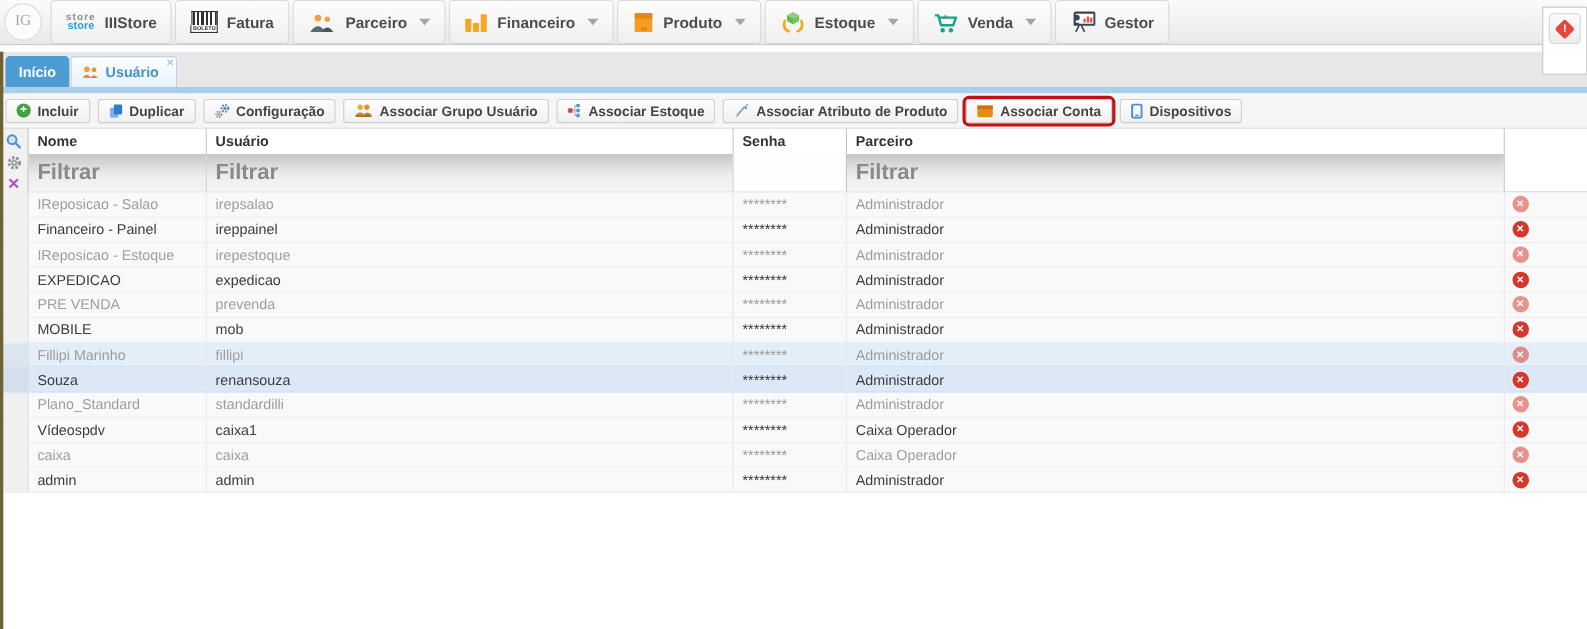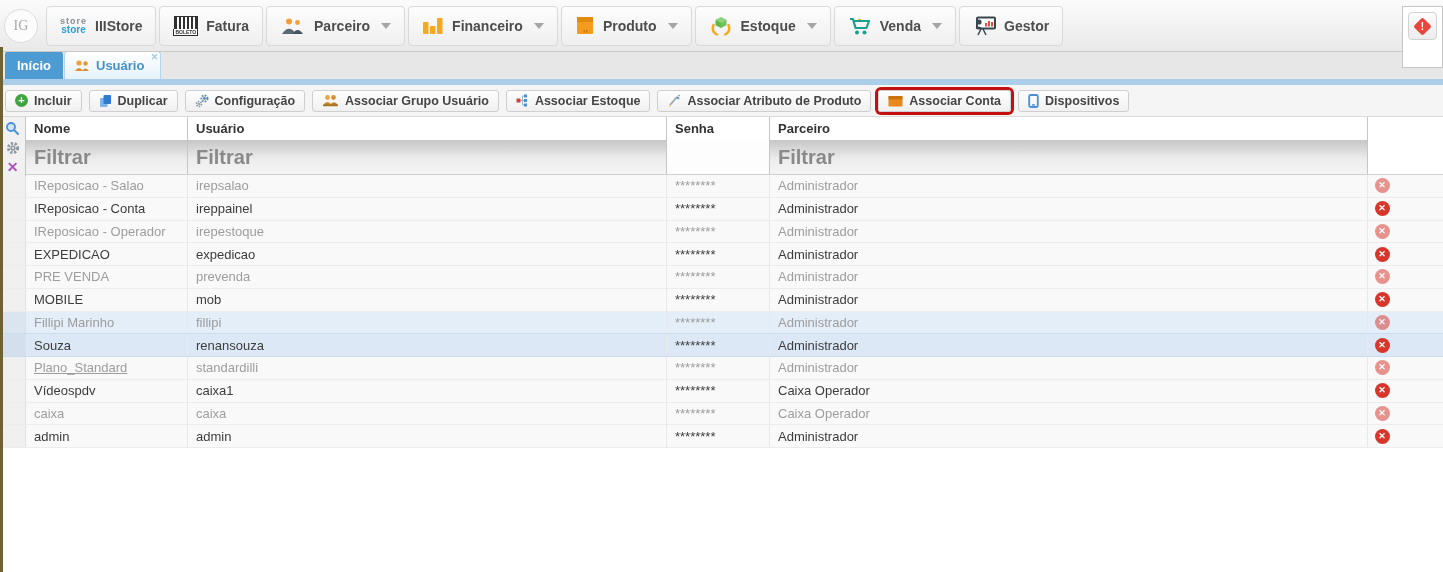--- a/index.html
+++ b/index.html
@@ -1,20 +1,20 @@
 <!DOCTYPE html>
 <html><head>
 <meta charset="utf-8">
 <style>
   * { margin:0; padding:0; box-sizing:border-box; }
   html,body { width:1443px; height:572px; background:#fff; overflow:hidden;
               font-family:"Liberation Sans", sans-serif; position:relative; }
 
   
-  .navbar { position:absolute; top:0; left:0; width:1443px; height:52px;
+  .navbar { position:absolute; top:0; left:0; width:1443px; height:41px;
             background:linear-gradient(#fbfbfb,#e9e9e9); border-bottom:1px solid #c9c9c9;
             display:flex; align-items:center; padding-left:4px; z-index:2; }
   .logo-circle { width:34px; height:34px; border-radius:50%; border:1px solid #dcdcdc;
                  background:#fcfcfc; color:#a9a9a9; font-family:"Liberation Serif",serif;
                  font-size:14px; display:flex; align-items:center; justify-content:center;
                  margin-right:8px; flex:none; }
   .nav-item { height:40px; display:flex; align-items:center; gap:8px; padding:0 13px;
               border:1px solid #d9d9d9; border-radius:4px;
               background:linear-gradient(#fdfdfd,#efefef); margin-right:3px;
               font-weight:bold; font-size:14px; color:#4d4d4d; cursor:pointer; flex:none; }
@@ -350,31 +350,31 @@
           <div class="cell" style="width: 162px;">IReposicao - Salao</div>
           <div class="cell" style="width: 479px;">irepsalao</div>
           <div class="cell" style="width: 103px;">********</div>
           <div class="cell" style="width: 598px;">Administrador</div>
           <div class="cell del" style="width: 28px;">
             <span class="ic-del">✕</span>
           </div>
         </div>
         <div class="row">
           <div class="cell gutter" style="width: 26px;"></div>
-          <div class="cell" style="width: 162px;">IReposicao - Conta</div>
+          <div class="cell" style="width: 162px;">Financeiro - Painel</div>
           <div class="cell" style="width: 479px;">ireppainel</div>
           <div class="cell" style="width: 103px;">********</div>
           <div class="cell" style="width: 598px;">Administrador</div>
           <div class="cell del" style="width: 28px;">
             <span class="ic-del">✕</span>
           </div>
         </div>
         <div class="row muted">
           <div class="cell gutter" style="width: 26px;"></div>
-          <div class="cell" style="width: 162px;">IReposicao - Operador</div>
+          <div class="cell" style="width: 162px;">IReposicao - Estoque</div>
           <div class="cell" style="width: 479px;">irepestoque</div>
           <div class="cell" style="width: 103px;">********</div>
           <div class="cell" style="width: 598px;">Administrador</div>
           <div class="cell del" style="width: 28px;">
             <span class="ic-del">✕</span>
           </div>
         </div>
         <div class="row">
           <div class="cell gutter" style="width: 26px;"></div>
           <div class="cell" style="width: 162px;">EXPEDICAO</div>
@@ -420,21 +420,21 @@
           <div class="cell" style="width: 162px;">Souza</div>
           <div class="cell" style="width: 479px;">renansouza</div>
           <div class="cell" style="width: 103px;">********</div>
           <div class="cell" style="width: 598px;">Administrador</div>
           <div class="cell del" style="width: 28px;">
             <span class="ic-del">✕</span>
           </div>
         </div>
         <div class="row muted">
           <div class="cell gutter" style="width: 26px;"></div>
-          <div class="cell" style="width: 162px; text-decoration: underline;">Plano_Standard</div>
+          <div class="cell" style="width: 162px;">Plano_Standard</div>
           <div class="cell" style="width: 479px;">standardilli</div>
           <div class="cell" style="width: 103px;">********</div>
           <div class="cell" style="width: 598px;">Administrador</div>
           <div class="cell del" style="width: 28px;">
             <span class="ic-del">✕</span>
           </div>
         </div>
         <div class="row">
           <div class="cell gutter" style="width: 26px;"></div>
           <div class="cell" style="width: 162px;">Vídeospdv</div>

